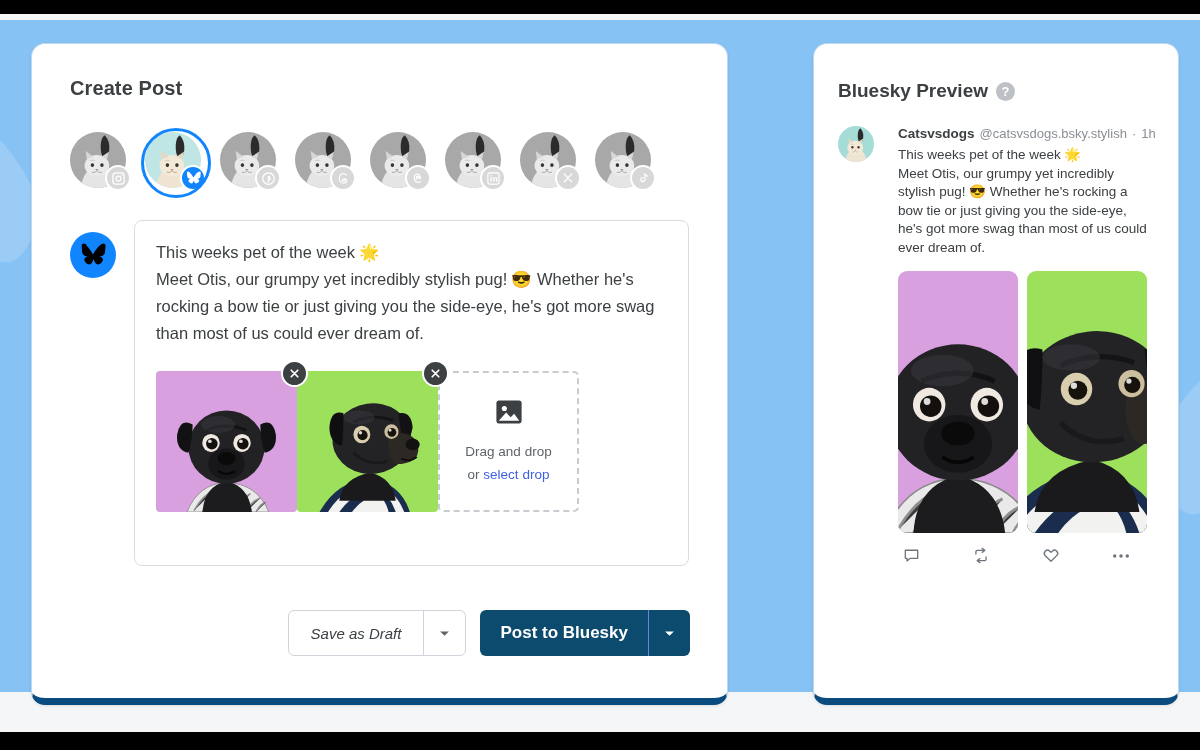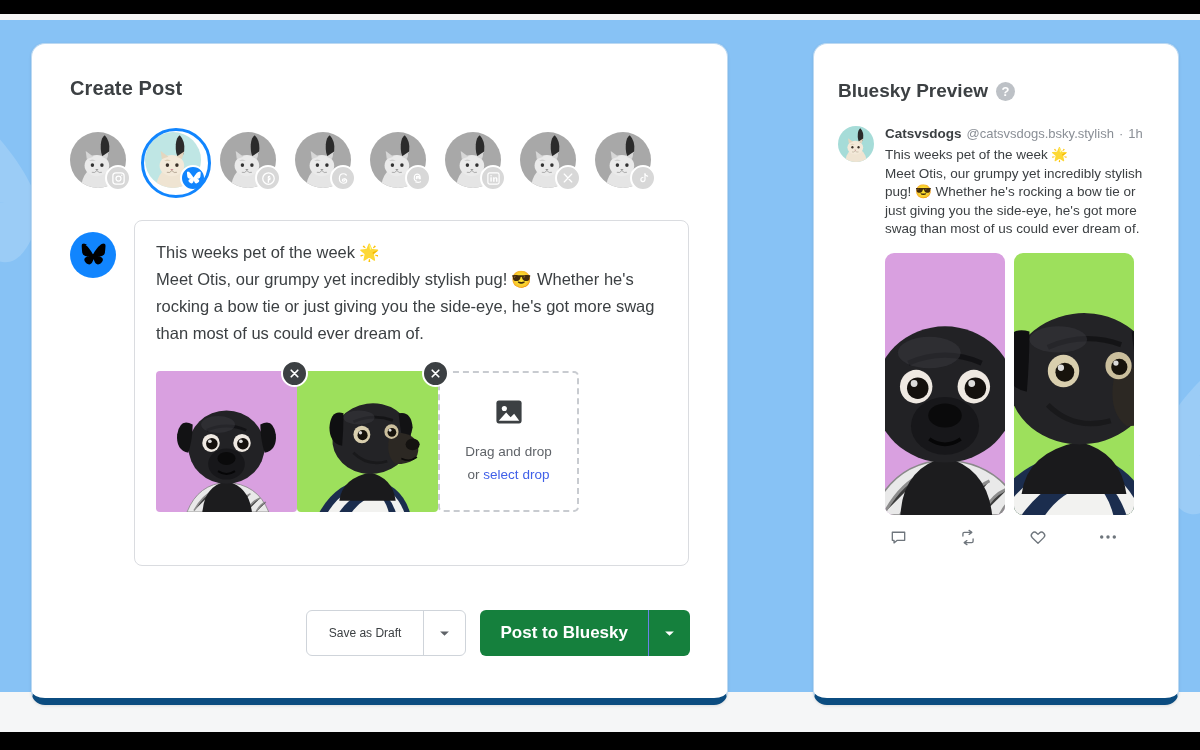--- a/index.html
+++ b/index.html
@@ -214,29 +214,29 @@
     overflow: hidden;
     cursor: pointer;
   }
   .btn-draft {
     background: #ffffff;
     border: 1px solid #cfd4da;
   }
   .btn-draft .btn-main {
     padding: 0 22px;
     display: flex; align-items: center;
-    font-size: 12px; color: #3c4043;
+    font-size: 15px; color: #3c4043; font-style: italic;
   }
   .btn-draft .btn-caret {
     padding: 0 15px;
     display: flex; align-items: center;
     border-left: 1px solid #cfd4da;
   }
   .btn-post {
-    background: #15803d;
+    background: #0c4a6e;
   }
   .btn-post .btn-main {
     padding: 0 20px;
     display: flex; align-items: center;
     font-size: 17px; font-weight: bold; color: #ffffff;
   }
   .btn-post .btn-caret {
     padding: 0 15px;
     display: flex; align-items: center;
     border-left: 1px solid #6b82ea;
@@ -252,21 +252,21 @@
   }
   .help-icon {
     width: 19px; height: 19px; border-radius: 50%;
     background: #bdc1c6;
     color: #ffffff;
     font-size: 13px; font-weight: bold;
     display: flex; align-items: center; justify-content: center;
     cursor: pointer;
   }
 
-  .preview-post { margin-top: 24px; display: flex; gap: 11px; justify-content: flex-end; }
+  .preview-post { margin-top: 24px; display: flex; gap: 24px; justify-content: flex-end; }
   .preview-avatar {
     width: 36px; height: 36px; border-radius: 50%;
     flex: 0 0 auto;
     background: #a6dcd8;
     overflow: hidden; position: relative;
   }
   .preview-body { flex: 1 1 auto; min-width: 0; }
   .preview-meta {
     display: flex; align-items: baseline; gap: 5px;
     white-space: nowrap;

